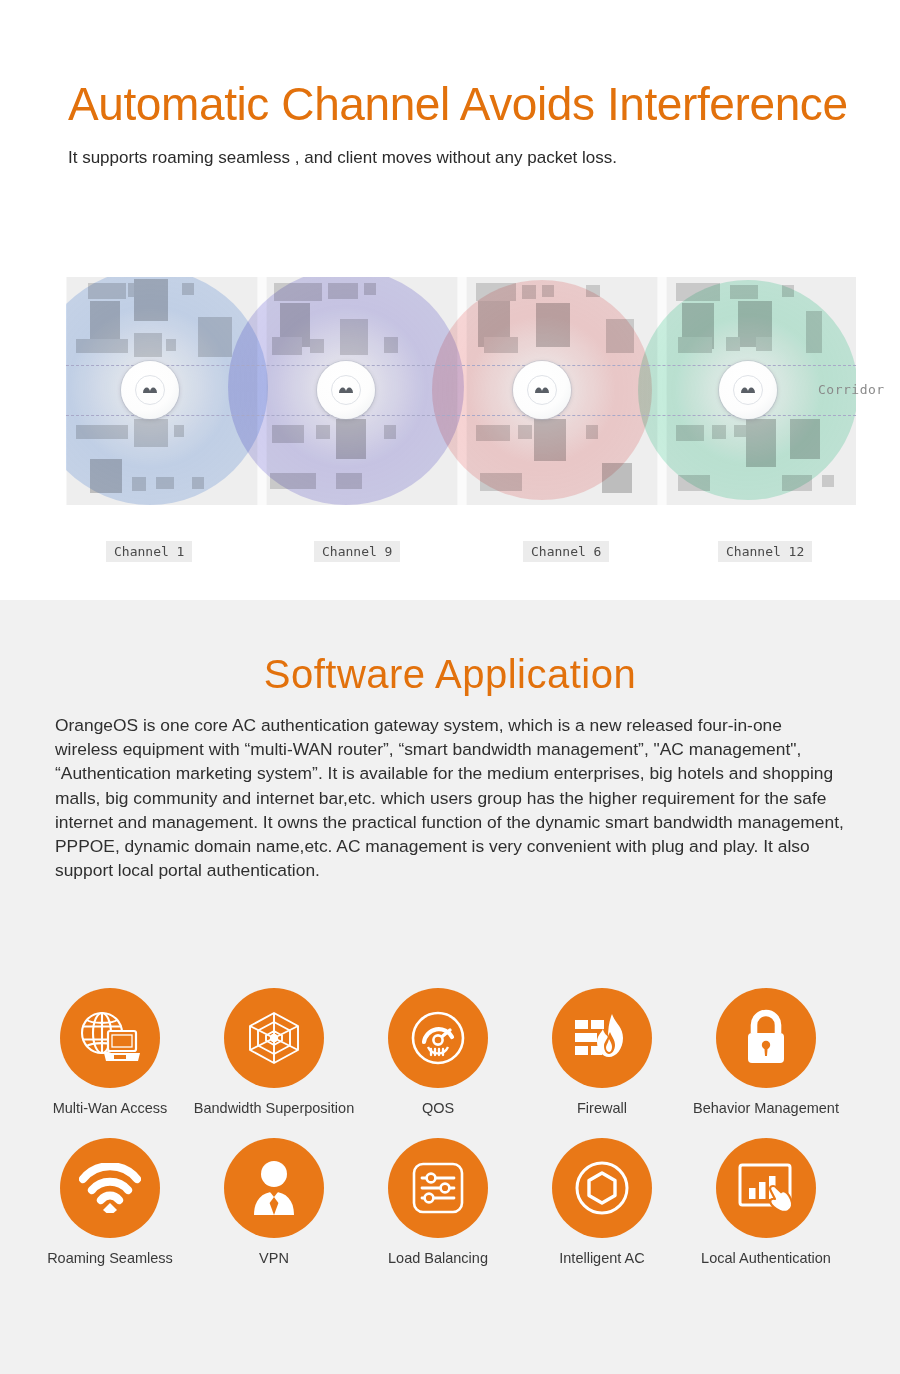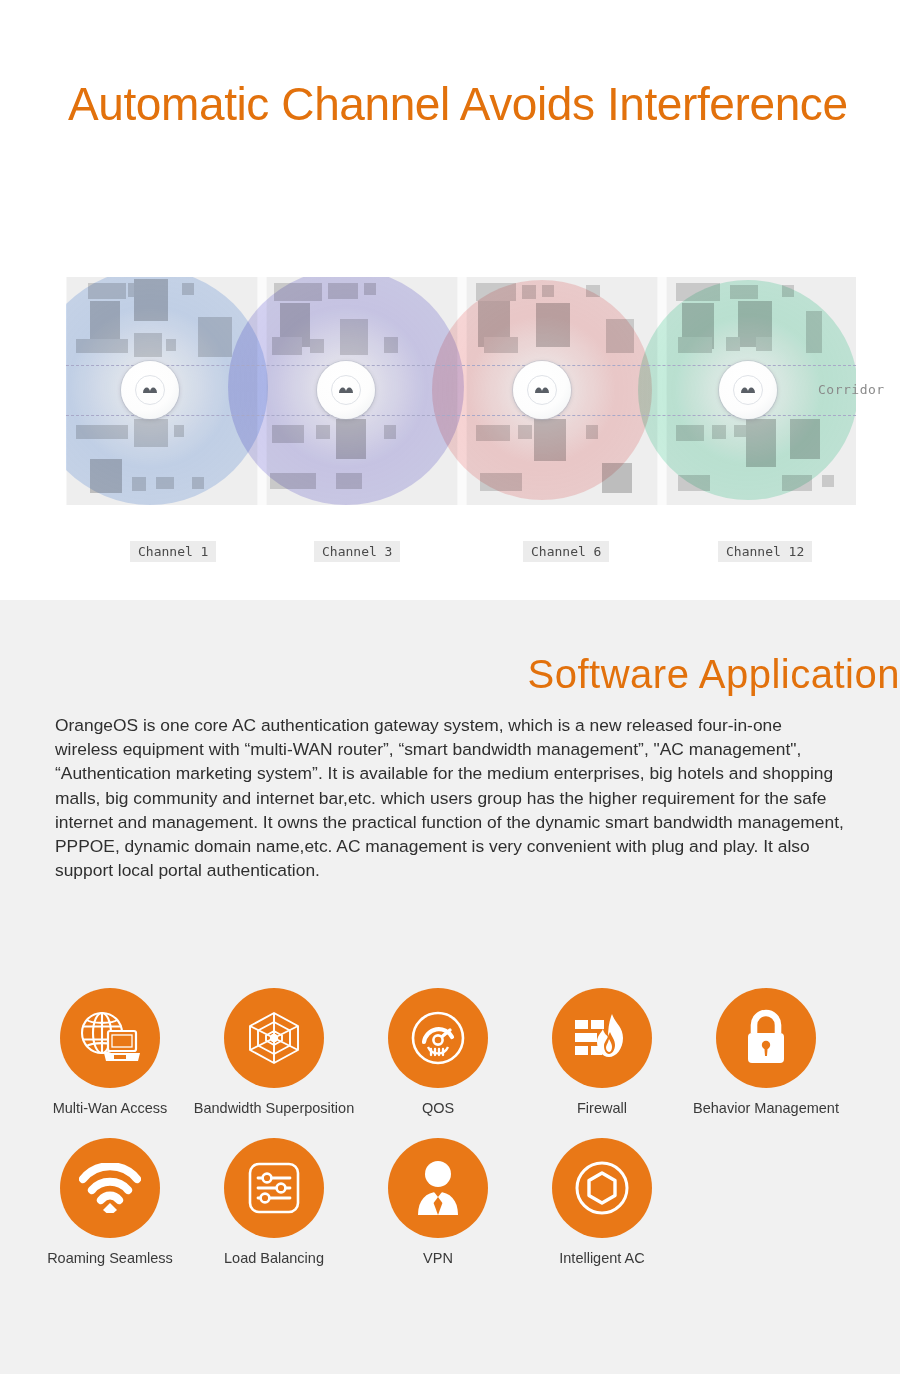--- a/index.html
+++ b/index.html
@@ -79,21 +79,21 @@
     position:absolute; top:541px;
     background:#ececec; color:#4a4a4a;
     font-family:"DejaVu Sans Mono", monospace;
     font-size:13px; padding:3px 8px; white-space:nowrap;
   }
 
   
   .soft { position:absolute; left:0; top:600px; width:900px; height:774px; background:#f1f1f1; }
 
   .soft-title {
-    text-align:right; margin-top:52px;
+    text-align:center; margin-top:52px;
     font-size:40px; color:#E2710C; font-weight:400; letter-spacing:0.5px;
   }
   .soft-body {
     margin:16px auto 0; width:790px;
     text-align:left; font-size:17.4px; line-height:24.2px;
     color:#2f2f2f; font-weight:400;
   }
 
   
   .grid {
@@ -113,20 +113,21 @@
   }
 </style>
 </head>
 <body>
 
 <div class="page">
 
   <section class="hero">
 
     <h1 class="hero-title">Automatic Channel Avoids Interference</h1>
+    <p class="hero-sub">It supports roaming seamless , and client moves without any packet loss.</p>
 
     <div class="diagram">
       <div class="fp-bg"></div>
 
       <div class="fp-col" style="left:0px;"></div>
       <div class="fp-col" style="left:200px;"></div>
       <div class="fp-col" style="left:400px;"></div>
       <div class="fp-col" style="left:600px;"></div>
 
       <div class="blk" style="left:22px;  top:6px;   width:38px; height:16px;"></div>
@@ -236,22 +237,22 @@
         <div class="ap-ring">
           <svg class="ap-logo" width="16" height="8" viewBox="0 0 16 8">
             <path d="M1 7 C1 3.5 3 1.6 4.8 1.6 C6.6 1.6 7.5 3.6 8 5 C8.5 3.6 9.4 1.6 11.2 1.6 C13 1.6 15 3.5 15 7 Z" fill="#5a5f66"></path>
           </svg>
         </div>
       </div>
     </div>
 
     <div class="corridor-label">Corridor</div>
 
-    <div class="chan" style="left:106px;margin-left:24px;">Channel 1</div>
-    <div class="chan" style="left:314px;">Channel 3</div>
+    <div class="chan" style="left:106px;">Channel 1</div>
+    <div class="chan" style="left:314px;">Channel 9</div>
     <div class="chan" style="left:523px;">Channel 6</div>
     <div class="chan" style="left:718px;">Channel 12</div>
   </section>
 
   <section class="soft">
     <h2 class="soft-title">Software Application</h2>
     <p class="soft-body">OrangeOS is one core AC authentication gateway system, which is a new released four-in-one wireless equipment with “multi-WAN router”, “smart bandwidth management”, "AC management", “Authentication marketing system”. It is available for the medium enterprises, big hotels and shopping malls, big community and internet bar,etc. which users group has the higher requirement for the safe internet and management. It owns the practical function of the dynamic smart bandwidth management, PPPOE, dynamic domain name,etc. AC management is very convenient with plug and play. It also support local portal authentication.</p>
 
     <div class="grid">
 
@@ -346,54 +347,68 @@
               <path d="M22 37 C27 31 35 31 40 37" stroke-width="8.2"></path>
             </g>
             <path d="M31 40 L38 47 L31 53 L24 47 Z" fill="#fff"></path>
           </svg>
         </div>
         <div class="cap">Roaming Seamless</div>
       </div>
 
       <div class="cell">
         <div class="circle">
+          <svg width="52" height="58" viewBox="0 0 52 58">
+            <circle cx="26" cy="15" r="13" fill="#fff"></circle>
+            <path d="M6 56 C6 41 14 33 26 33 C38 33 46 41 46 56 Z" fill="#fff"></path>
+            <path d="M22 33 L26 38 L30 33 L27.4 31 H24.6 Z" fill="#E97817"></path>
+            <path d="M26 38 L30.4 44 L26 56 L21.6 44 Z" fill="#E97817"></path>
+          </svg>
+        </div>
+        <div class="cap">VPN</div>
+      </div>
+
+      <div class="cell">
+        <div class="circle">
           <svg width="56" height="56" viewBox="0 0 56 56">
             <rect x="4" y="4" width="48" height="48" rx="9" fill="none" stroke="#fff" stroke-width="2.6"></rect>
             <g stroke="#fff" stroke-width="2.8" stroke-linecap="round">
               <path d="M12 18 H44"></path>
                 <path d="M12 28 H44"></path>
                 <path d="M12 38 H44"></path>
             </g>
             <circle cx="21" cy="18" r="4.4" fill="#E97817" stroke="#fff" stroke-width="2.6"></circle>
             <circle cx="35" cy="28" r="4.4" fill="#E97817" stroke="#fff" stroke-width="2.6"></circle>
             <circle cx="19" cy="38" r="4.4" fill="#E97817" stroke="#fff" stroke-width="2.6"></circle>
           </svg>
         </div>
         <div class="cap">Load Balancing</div>
       </div>
 
       <div class="cell">
         <div class="circle">
-          <svg width="52" height="58" viewBox="0 0 52 58">
-            <circle cx="26" cy="15" r="13" fill="#fff"></circle>
-            <path d="M6 56 C6 41 14 33 26 33 C38 33 46 41 46 56 Z" fill="#fff"></path>
-            <path d="M22 33 L26 38 L30 33 L27.4 31 H24.6 Z" fill="#E97817"></path>
-            <path d="M26 38 L30.4 44 L26 56 L21.6 44 Z" fill="#E97817"></path>
-          </svg>
-        </div>
-        <div class="cap">VPN</div>
-      </div>
-
-      <div class="cell">
-        <div class="circle">
           <svg width="58" height="58" viewBox="0 0 58 58">
             <circle cx="29" cy="29" r="25" fill="none" stroke="#fff" stroke-width="3"></circle>
             <polygon points="29,14 42,21.5 42,36.5 29,44 16,36.5 16,21.5" fill="none" stroke="#fff" stroke-width="3.4" stroke-linejoin="round"></polygon>
           </svg>
         </div>
         <div class="cap">Intelligent AC</div>
       </div>
 
+      <div class="cell">
+        <div class="circle">
+          <svg width="60" height="54" viewBox="0 0 60 54">
+            <rect x="4" y="4" width="50" height="40" rx="2.4" fill="none" stroke="#fff" stroke-width="3"></rect>
+            <g fill="#fff">
+              <rect x="13" y="27" width="6.5" height="11"></rect>
+              <rect x="23" y="21" width="6.5" height="17"></rect>
+              <rect x="33" y="15" width="6.5" height="23"></rect>
+            </g>
+            <path d="M37 25 C34.4 25 33.4 27 34.6 29.6 L39 38 C36 37.2 33.6 38.6 34.4 41.4 C35 43.8 39 48 44 50 C50 52.4 55 50 56 45 C56.8 41 54 35 51 32 C48.6 29.6 46 29.6 45 31 L40.4 26.6 C39.4 25.4 38.2 25 37 25 Z" fill="#fff" stroke="#E97817" stroke-width="2.2" stroke-linejoin="round"></path>
+          </svg>
+        </div>
+        <div class="cap">Local Authentication</div>
+      </div>
 
     </div>
   </section>
 
 </div>
 
 </body></html>

